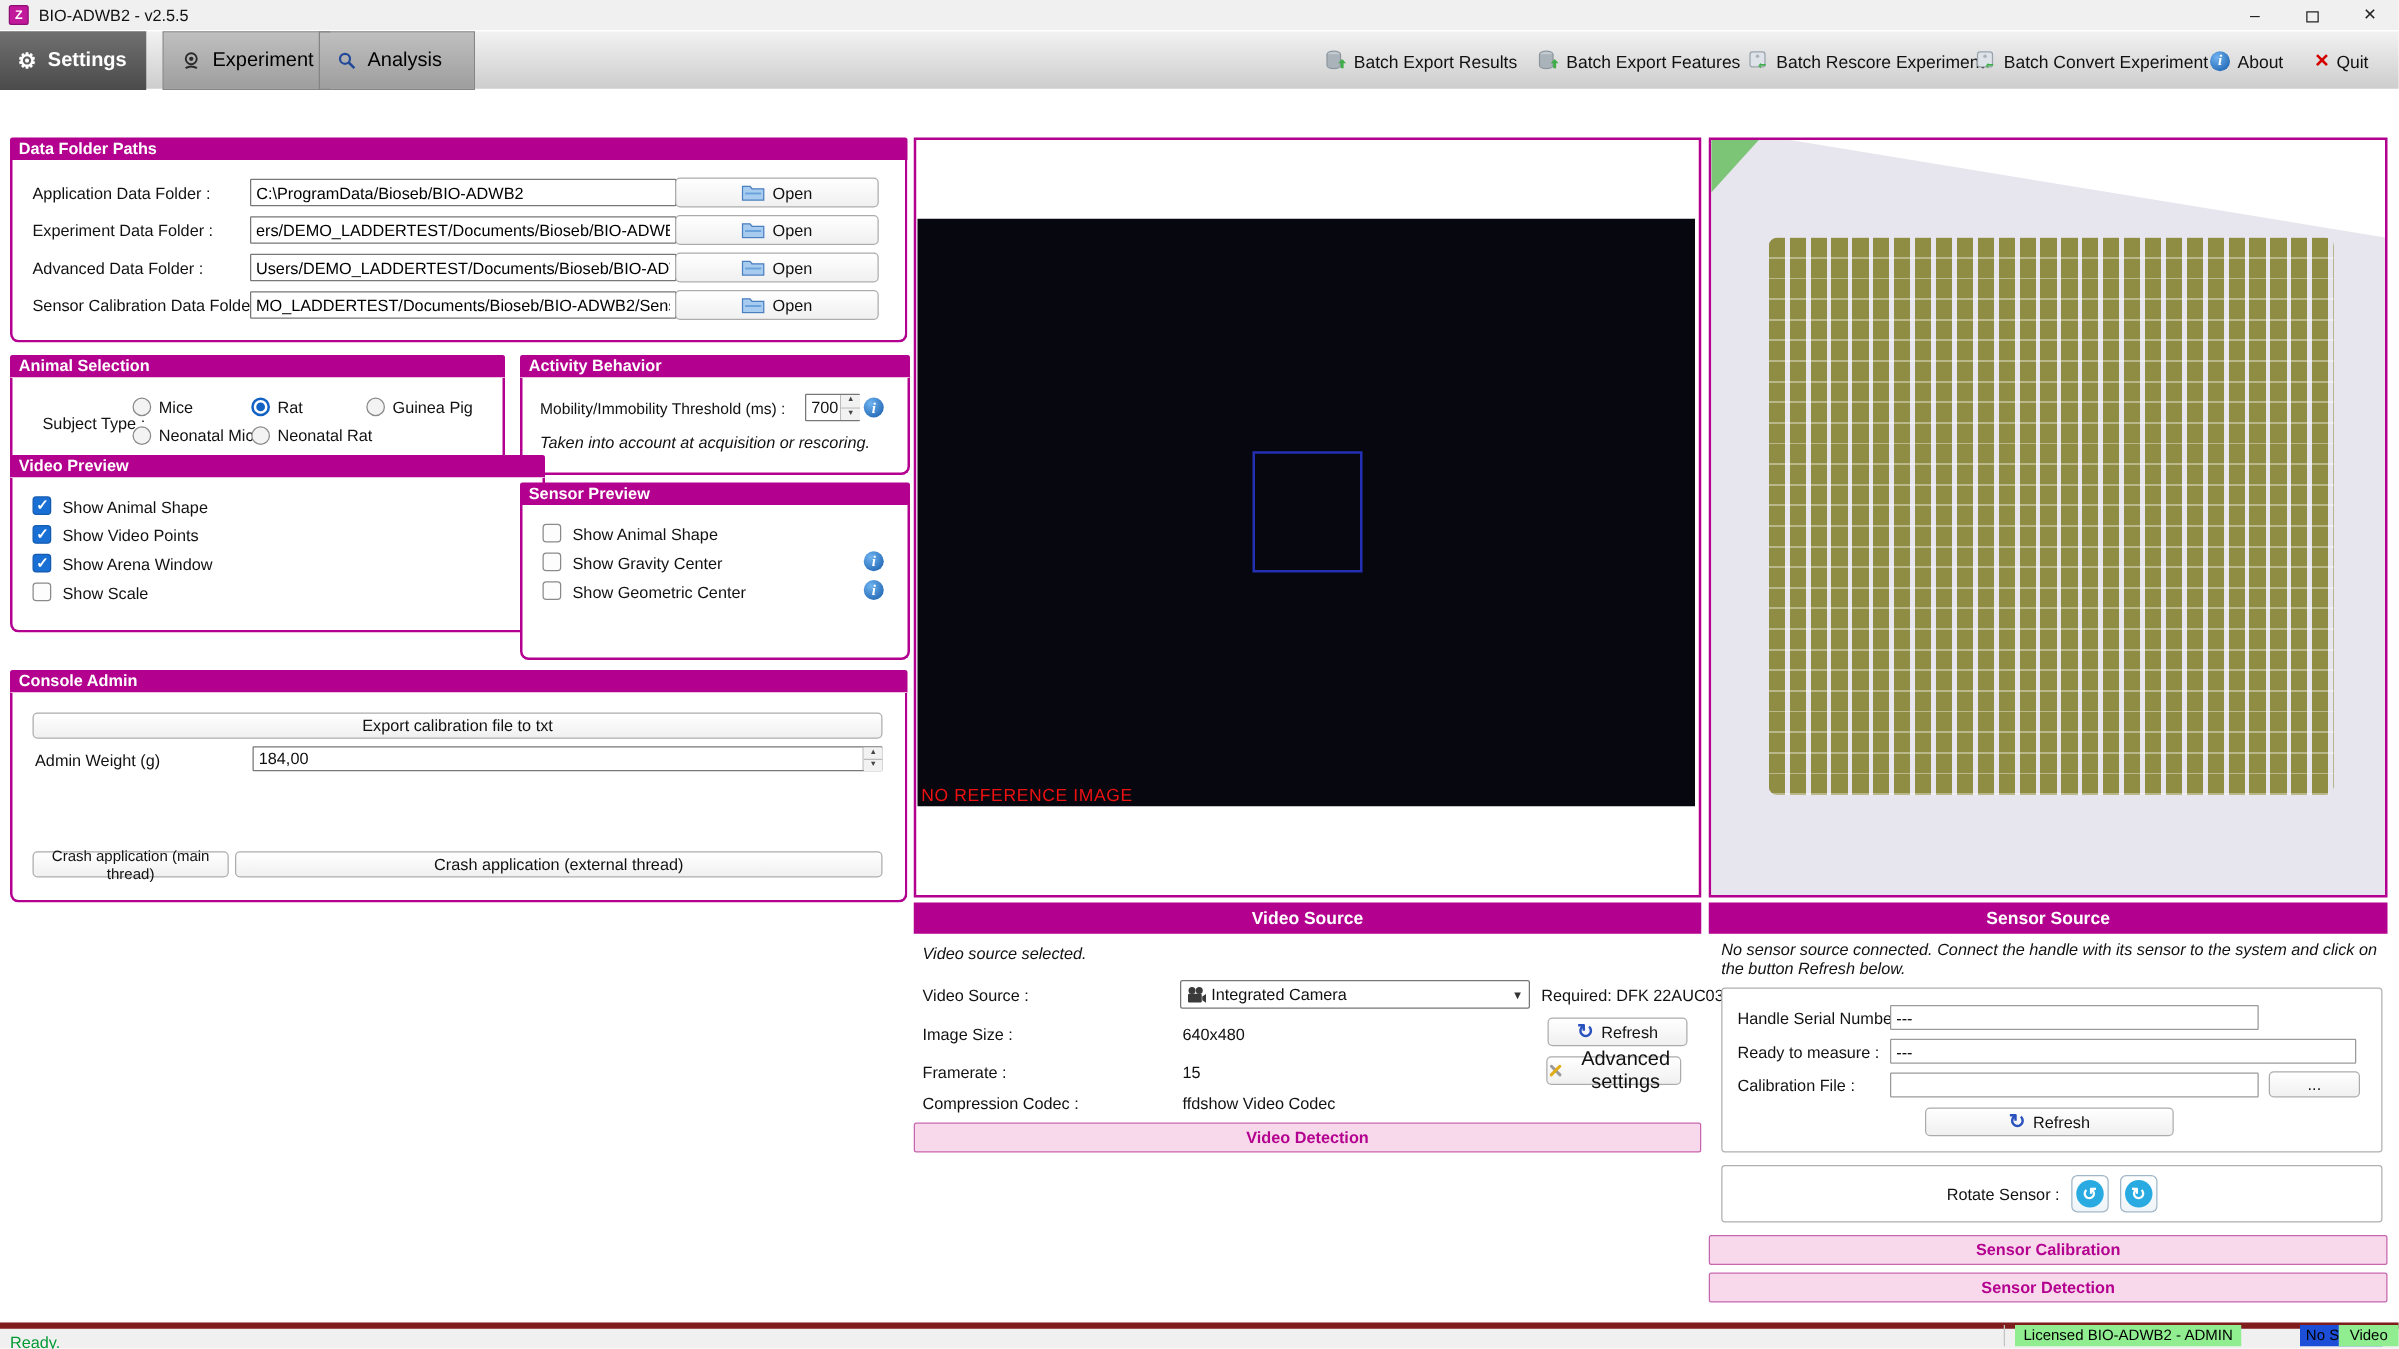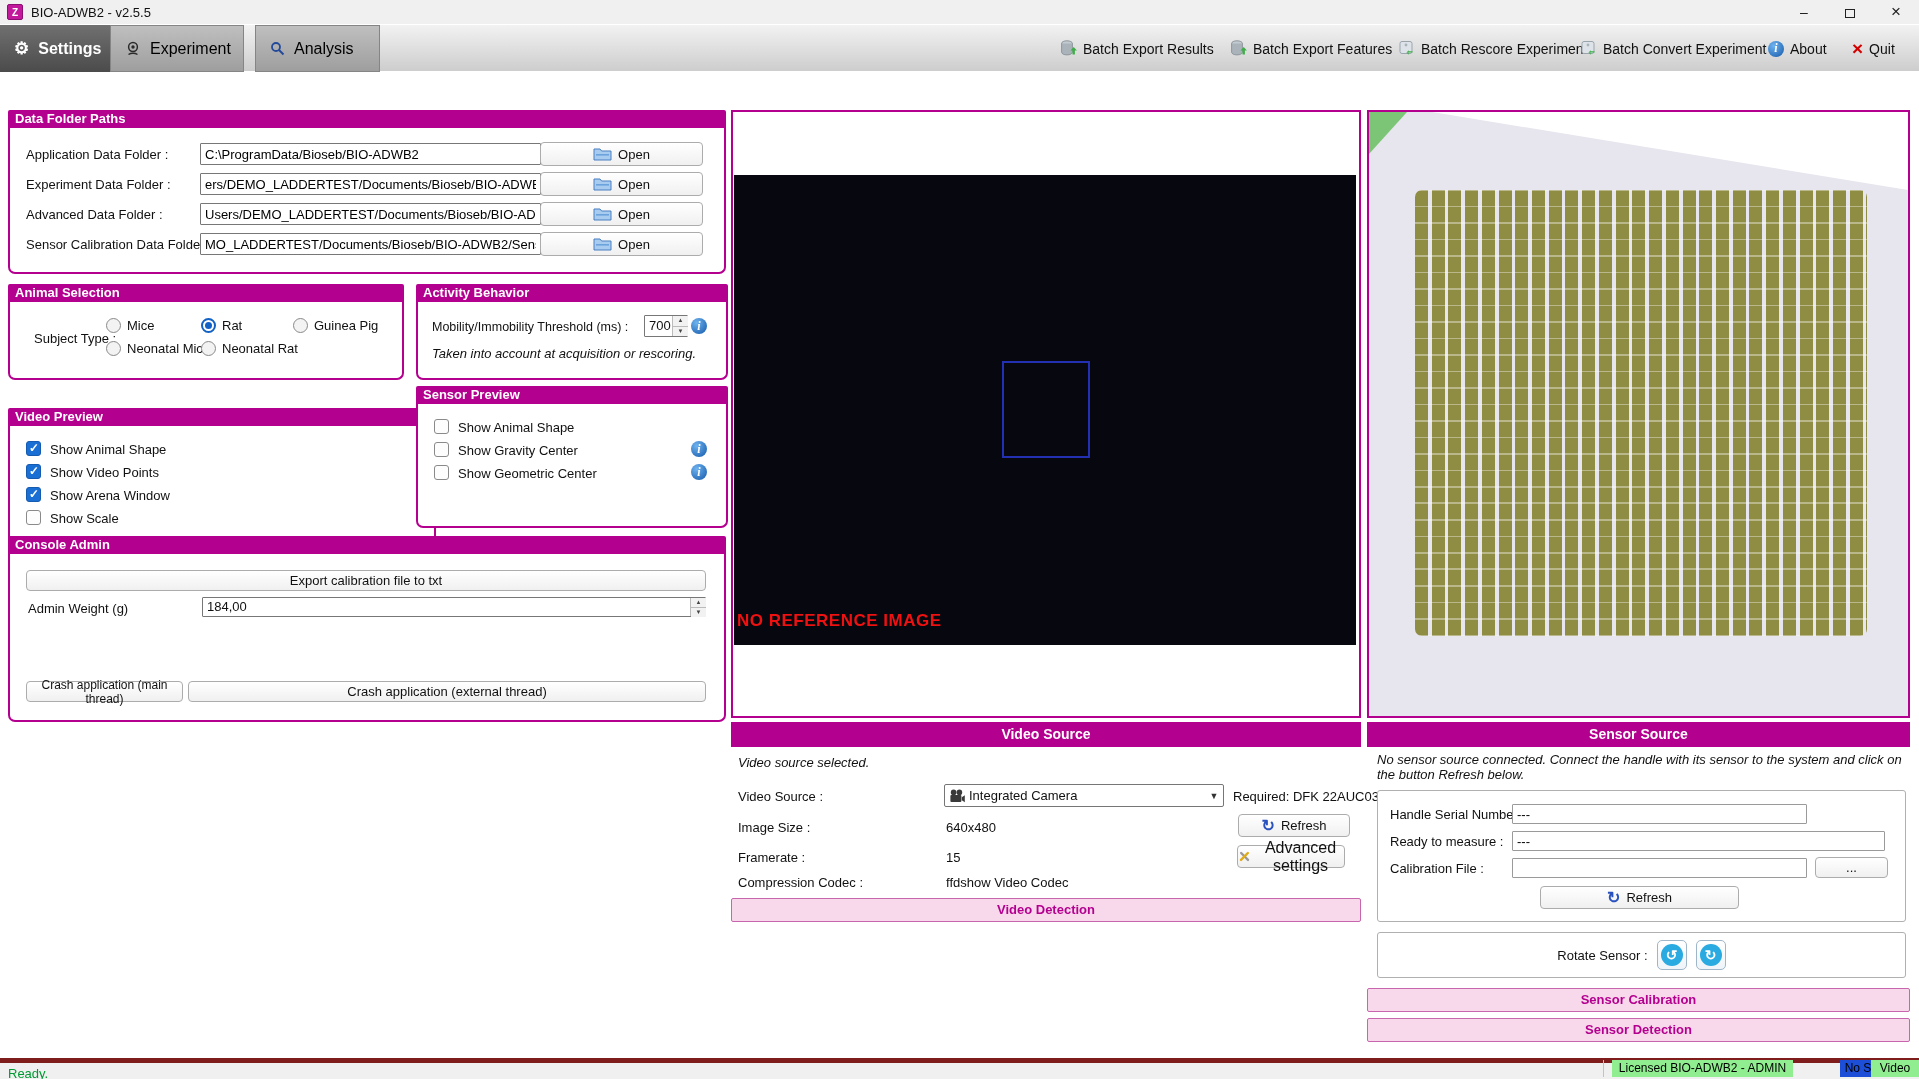--- a/index.html
+++ b/index.html
@@ -47,21 +47,21 @@
 .itnote{position:absolute;font-size:13px;font-style:italic;white-space:nowrap}
 
 
 .secbar{position:absolute;background:#b4008f;color:#fff;font-weight:bold;font-size:14px;text-align:center}
 .pinkbar{position:absolute;background:#f8d9ec;border:1px solid #c766ad;color:#b4008f;font-weight:bold;font-size:13px;text-align:center;border-radius:2px}
 
 
 .vpanel{left:731px;top:110px;width:630px;height:608px;border:2px solid #b4008f;background:#fff}
 .vblack{position:absolute;left:1px;top:63px;width:622px;height:470px;background:#07070f}
 .arena{position:absolute;left:268px;top:186px;width:88px;height:97px;border:2px solid #2330b4}
-.noref{position:absolute;left:3px;bottom:14px;color:#ee1111;font-weight:bold;font-size:17px;letter-spacing:.5px}
+.noref{position:absolute;left:3px;bottom:1px;color:#ee1111;font-weight:normal;font-size:14px;letter-spacing:.5px}
 .combo{position:absolute;border:1px solid #767676;border-radius:2px;background:#fff;display:flex;align-items:center;font-size:13px;padding-left:4px;gap:4px}
 .combo .arrow{margin-left:auto;width:18px;text-align:center;font-size:9px;color:#333}
 .refreshglyph{color:#2a52be;font-weight:bold;font-size:16px;line-height:1}
 
 
 .spanel{left:1367px;top:110px;width:543px;height:608px;border:2px solid #b4008f;background:#fff;overflow:hidden}
 .sgray{position:absolute;left:0;top:0;width:539px;height:604px;background:#e7e5ed}
 .swhitetri{position:absolute;left:63px;top:0;width:0;height:0;border-top:78px solid #fff;border-left:476px solid transparent}
 .sgreentri{position:absolute;left:0;top:0;width:0;height:0;border-top:42px solid #7cc576;border-right:38px solid transparent}
 .sgrid{position:absolute;left:46px;top:78px;width:452px;height:446px;border-radius:7px;
@@ -93,21 +93,21 @@
       <div class="winbtn"><span class="maxglyph"></span></div>
       <div class="winbtn" style="font-size:17px"><span>×</span></div>
     </div>
   </div>
 
   <div class="abs tabstrip">
     <div class="tab active" style="left:0;width:117px">
       <span class="gearglyph">⚙</span>
       <span>Settings</span>
     </div>
-    <div class="tab inactive" style="left:110px;width:134px">
+    <div class="tab inactive" style="left:130px;width:134px">
       <span>
           <svg width="16" height="16" viewBox="0 0 16 16">
             <circle cx="8" cy="6" r="4.4" fill="none" stroke="#2b2b2b" stroke-width="1.5"></circle>
             <circle cx="8" cy="6" r="1.7" fill="#2b2b2b"></circle>
             <path d="M3.5 13.5c2.5-1.8 6.5-1.8 9 0" stroke="#2b2b2b" stroke-width="1.5" fill="none"></path>
           </svg>
         </span>
       <span>Experiment</span>
     </div>
     <div class="tab inactive" style="left:255px;width:125px">
@@ -249,21 +249,21 @@
       <span class="field" style="left:226px;top:13px;width:44px;height:22px;line-height:20px">700</span>
       <span class="spinner" style="left:254px;top:14px;bottom:auto;height:20px">
           <span>▲</span>
           <span>▼</span>
         </span>
       <span class="infoicon" style="position:absolute;left:273px;top:16px">i</span>
       <span class="itnote" style="left:14px;top:44px">Taken into account at acquisition or rescoring.</span>
     </div>
   </div>
 
-  <div class="grp" style="left:8px;top:408px;width:428px;height:142px">
+  <div class="grp" style="left:8px;top:364px;width:428px;height:142px">
     <div class="grp-h">Video Preview</div>
     <div class="grp-b" style="top:18px;height:124px">
       <span class="cb checked" style="left:16px;top:15px"></span>
       <span class="lbl" style="left:40px;top:16px">Show Animal Shape</span>
       <span class="cb checked" style="left:16px;top:38px"></span>
       <span class="lbl" style="left:40px;top:39px">Show Video Points</span>
       <span class="cb checked" style="left:16px;top:61px"></span>
       <span class="lbl" style="left:40px;top:62px">Show Arena Window</span>
       <span class="cb" style="left:16px;top:84px"></span>
       <span class="lbl" style="left:40px;top:85px">Show Scale</span>

